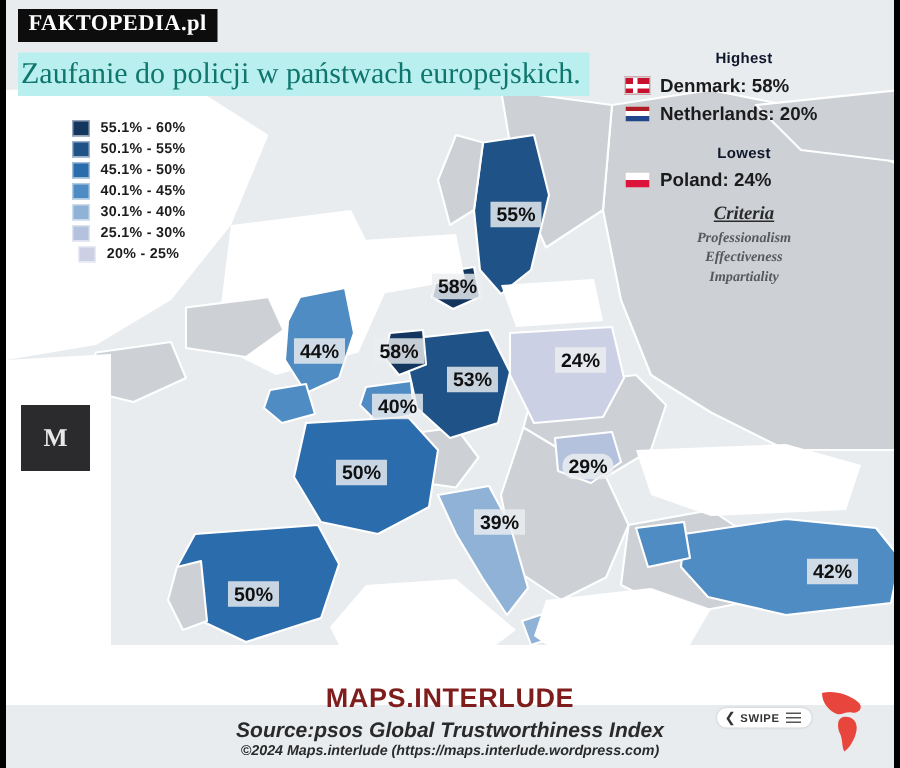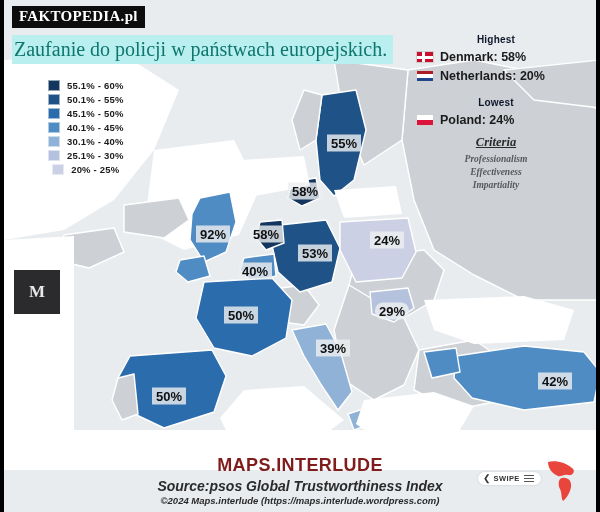--- a/index.html
+++ b/index.html
@@ -276,22 +276,22 @@
       <div class="crit-item">Effectiveness</div>
       <div class="crit-item">Impartiality</div>
     </div>
   </div>
 
   <div class="vlabel" style="left:340px;top:143px;">55%</div>
   <div class="vlabel" style="left:301px;top:191px;">58%</div>
   <div class="vlabel" style="left:262px;top:234px;">58%</div>
   <div class="vlabel" style="left:311px;top:253px;">53%</div>
   <div class="vlabel" style="left:383px;top:240px;text-align:center;">24%</div>
-  <div class="vlabel" style="left:251px;top:271px;">40%</div>
-  <div class="vlabel" style="left:209px;top:234px;">92%</div>
+  <div class="vlabel" style="left:261px;top:271px;">40%</div>
+  <div class="vlabel" style="left:209px;top:234px;">44%</div>
   <div class="vlabel" style="left:237px;top:315px;">50%</div>
   <div class="vlabel" style="left:165px;top:396px;">50%</div>
   <div class="vlabel" style="left:329px;top:348px;">39%</div>
   <div class="vlabel" style="left:388px;top:311px;border-radius:8px;">29%</div>
   <div class="vlabel" style="left:551px;top:381px;">42%</div>
 
   <div id="watermark">M</div>
 
   <div id="footer">
     <div class="f-title">MAPS.INTERLUDE</div>

